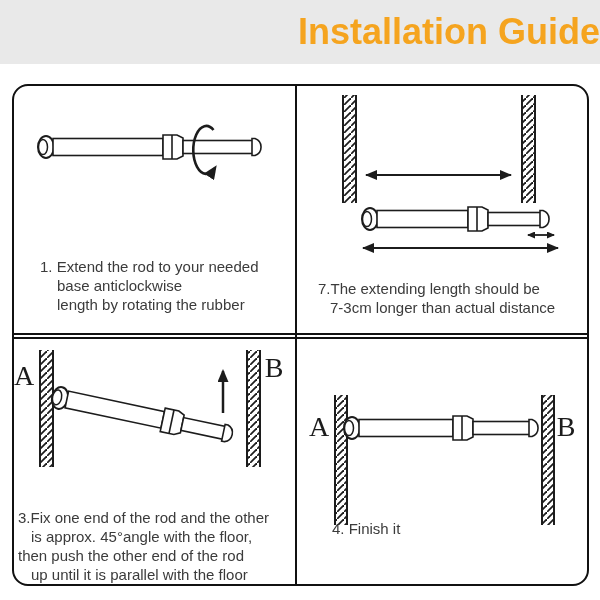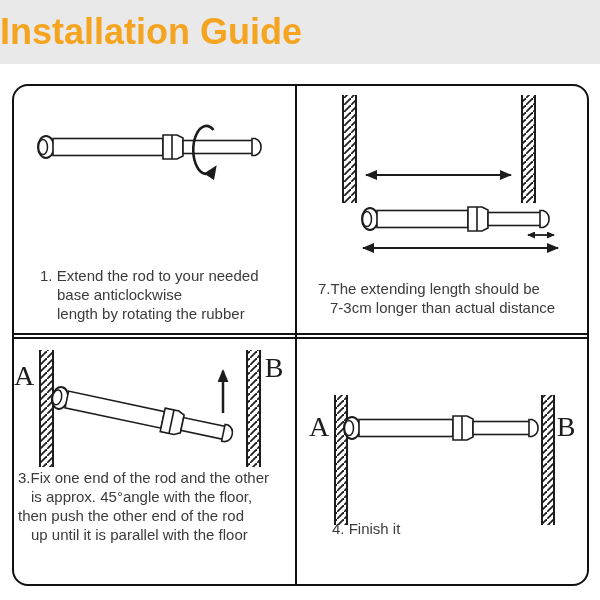--- a/index.html
+++ b/index.html
@@ -1,35 +1,35 @@
 <!DOCTYPE html>
 <html><head>
 <meta charset="utf-8">
 <style>
   html,body{margin:0;padding:0;background:#fff;}
   .page{position:relative;width:600px;height:600px;background:#fff;overflow:hidden;
         font-family:"Liberation Sans",sans-serif;}
   .title-bar{position:absolute;left:0;top:0;width:600px;height:64px;background:#E9E9E9;}
-  .title{margin:0;width:100%;text-align:left;line-height:64px;
+  .title{margin:0;width:100%;text-align:right;line-height:64px;
          font-size:36px;font-weight:bold;color:#F5A41F;letter-spacing:0px;}
   .outer-border{position:absolute;left:12px;top:84px;width:577px;height:502px;
                 border:2px solid #111;border-radius:16px;box-sizing:border-box;}
   .v-divider{position:absolute;left:295px;top:84px;width:2px;height:502px;background:#111;}
   .h-divider{position:absolute;left:12px;width:577px;height:2px;background:#111;}
   .h-divider.h1{top:333px;}
   .h-divider.h2{top:337px;}
   .diagram{position:absolute;}
   .d1{left:12px;top:84px;}
   .d2{left:295px;top:84px;}
   .d3{left:12px;top:337px;}
   .d4{left:295px;top:337px;}
   .caption{position:absolute;font-size:15px;line-height:19px;color:#3B3B3B;}
-  .c1{left:40px;top:266px;}
+  .c1{left:40px;top:257px;}
   .c2{left:318px;top:279px;}
-  .c3{left:18px;top:468px;}
+  .c3{left:18px;top:508px;}
   .c4{left:332px;top:519px;}
   .wall-label{font-family:"Liberation Serif",serif;font-size:28px;fill:#1C1C1C;}
 </style>
 </head>
 <body>
 
 <div class="page">
 
   <div class="title-bar">
     <h1 class="title">Installation Guide</h1>

